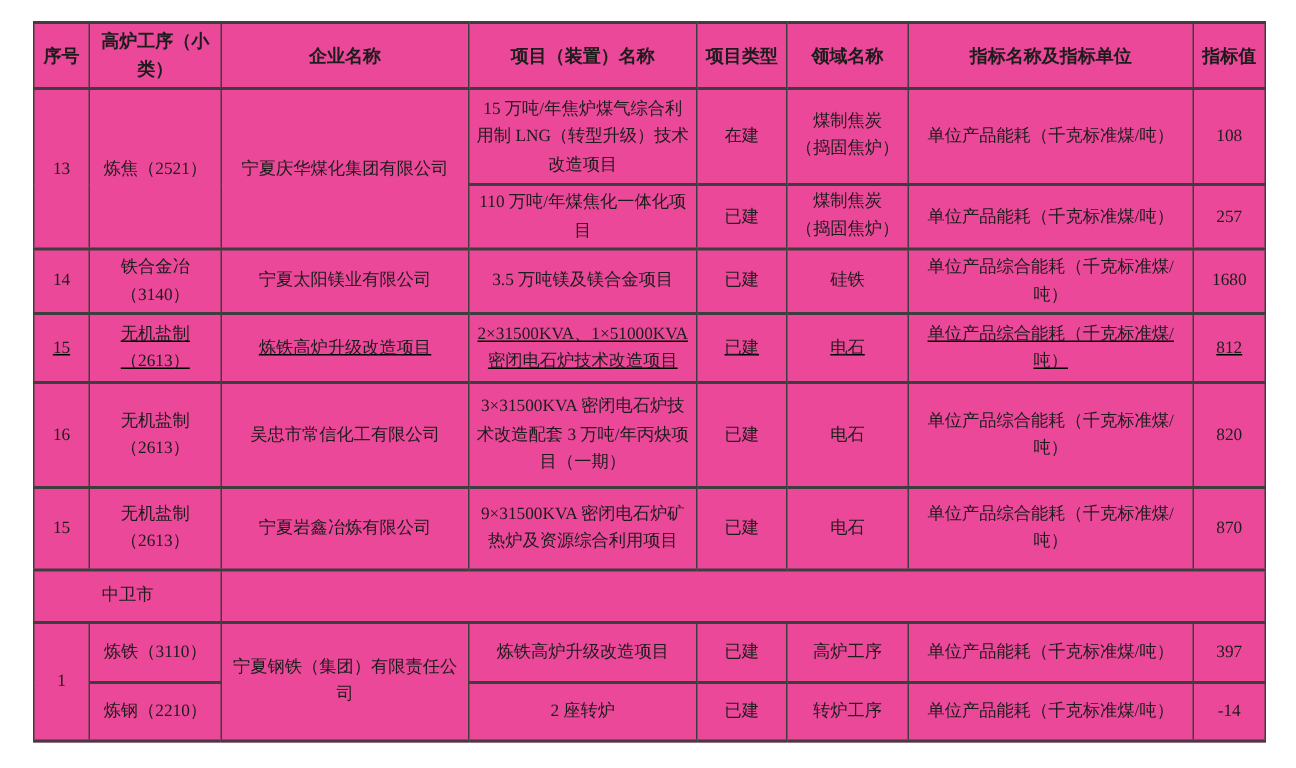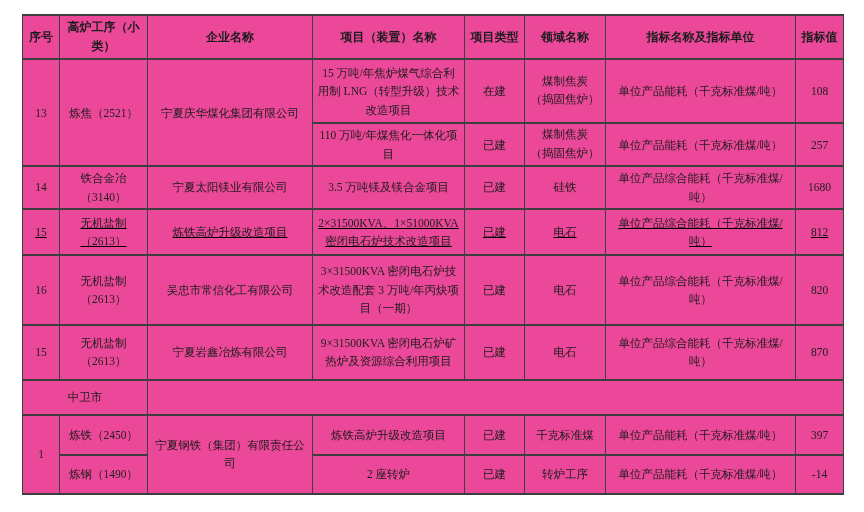--- a/index.html
+++ b/index.html
@@ -150,30 +150,30 @@
       <td>870</td>
     </tr>
 
     <tr class="h-sec">
       <td colspan="2" class="bold">中卫市</td>
       <td colspan="6"></td>
     </tr>
 
     <tr class="h-1a">
       <td rowspan="2">1</td>
-      <td>炼铁（2450）</td>
+      <td>炼铁（3110）</td>
       <td rowspan="2">宁夏钢铁（集团）有限责任公司</td>
       <td class="project">炼铁高炉升级改造项目</td>
       <td>已建</td>
-      <td>千克标准煤</td>
+      <td>高炉工序</td>
       <td>单位产品能耗（千克标准煤/吨）</td>
       <td>397</td>
     </tr>
     <tr class="h-1b">
-      <td>炼钢（1490）</td>
+      <td>炼钢（2210）</td>
       <td class="project">2 座转炉</td>
       <td>已建</td>
       <td>转炉工序</td>
       <td>单位产品能耗（千克标准煤/吨）</td>
       <td>-14</td>
     </tr>
   </tbody>
     </table>
 </div>
 

